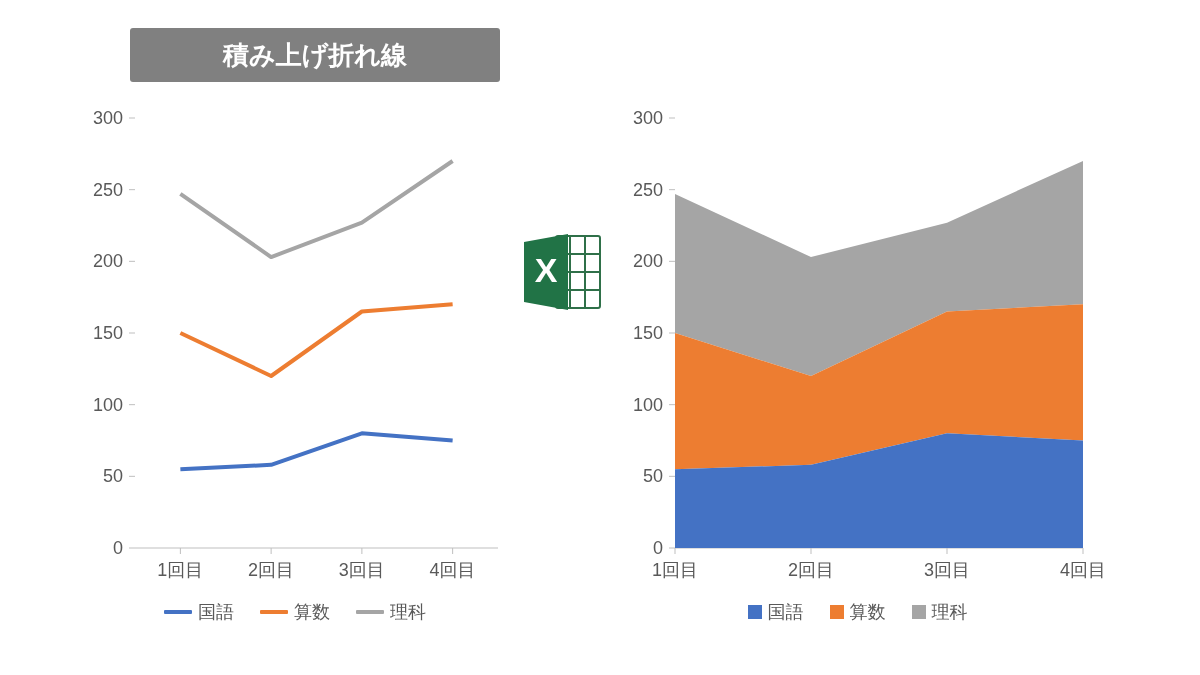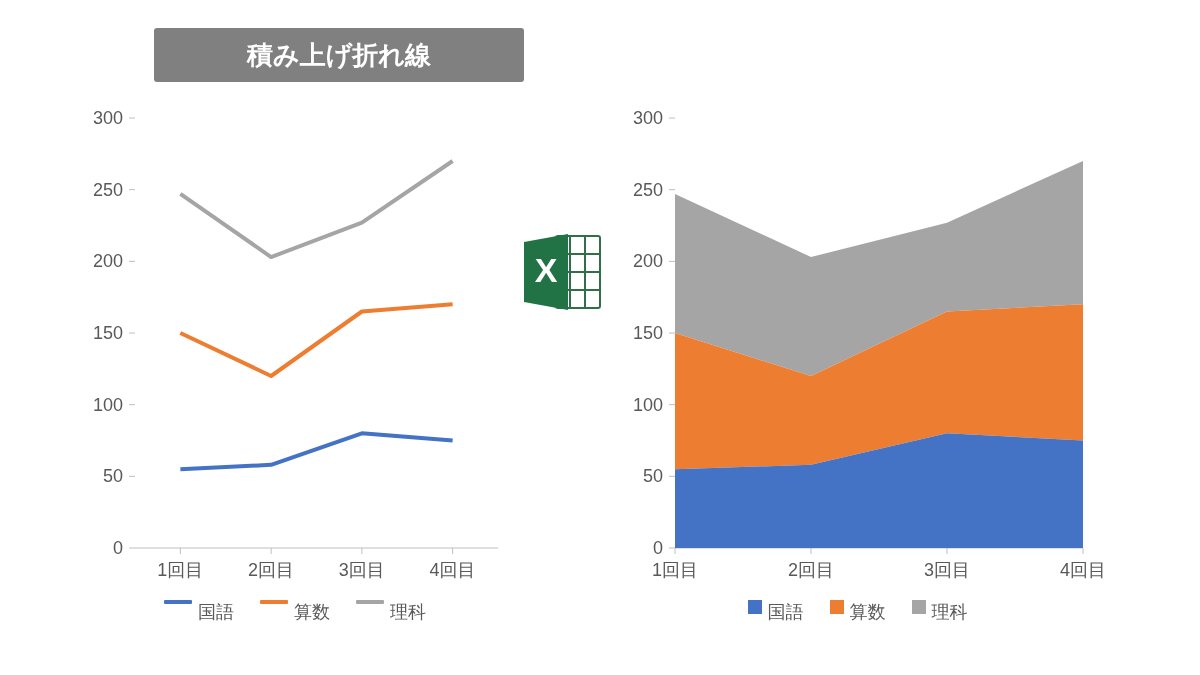--- a/index.html
+++ b/index.html
@@ -1,27 +1,27 @@
 <!DOCTYPE html>
 <html><head>
 <meta charset="utf-8">
 <style>
   html,body{margin:0;padding:0;width:1200px;height:675px;background:#fff;font-family:"Yu Gothic","Meiryo","Hiragino Sans",sans-serif;color:#333;}
   .stage{position:relative;width:1200px;height:675px;}
   .title-band{position:absolute;height:54px;background:#808080;color:#fff;font-size:26px;font-weight:bold;
     display:flex;align-items:center;justify-content:center;border-radius:3px;}
-  .title-left{left:130px;top:28px;width:370px;margin-left:24px;}
+  .title-left{left:130px;top:28px;width:370px;}
   .title-right{left:690px;top:28px;width:370px;}
   .chart-wrap{position:absolute;top:108px;height:520px;}
   .chart-left{left:80px;width:430px;}
   .chart-right{left:620px;width:475px;}
   svg{width:100%;height:100%;overflow:visible;}
   .axis text{font-size:18px;fill:#595959;}
   .legend{position:absolute;bottom:4px;left:0;right:0;display:flex;justify-content:center;gap:26px;font-size:18px;color:#595959;}
-  .legend .row{display:flex;align-items:flex-start;gap:6px;}
+  .legend .row{display:flex;align-items:center;gap:6px;}
   .legend .line{width:28px;height:4px;border-radius:1px;}
   .legend .box{width:14px;height:14px;}
   .excel-icon{position:absolute;left:520px;top:230px;}
 </style>
 </head>
 <body>
 <div class="stage">
 
 <div class="title-band title-left">積み上げ折れ線</div>
 

